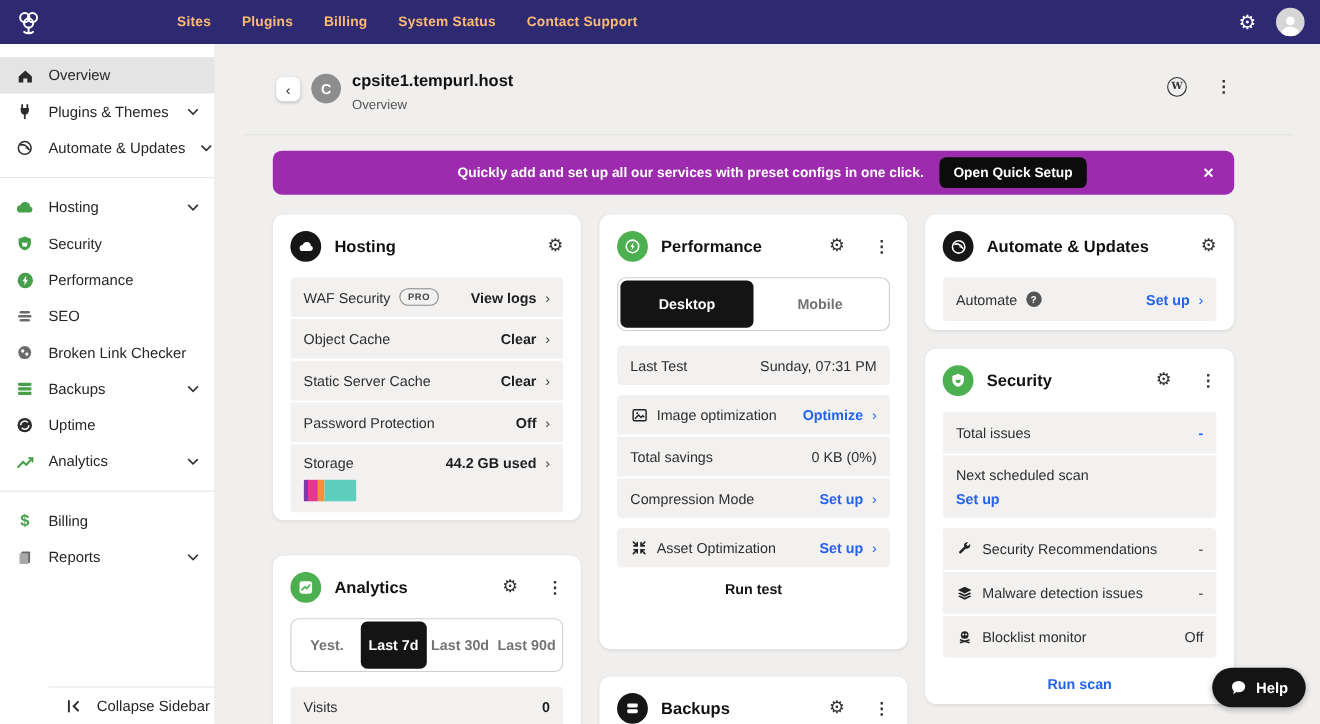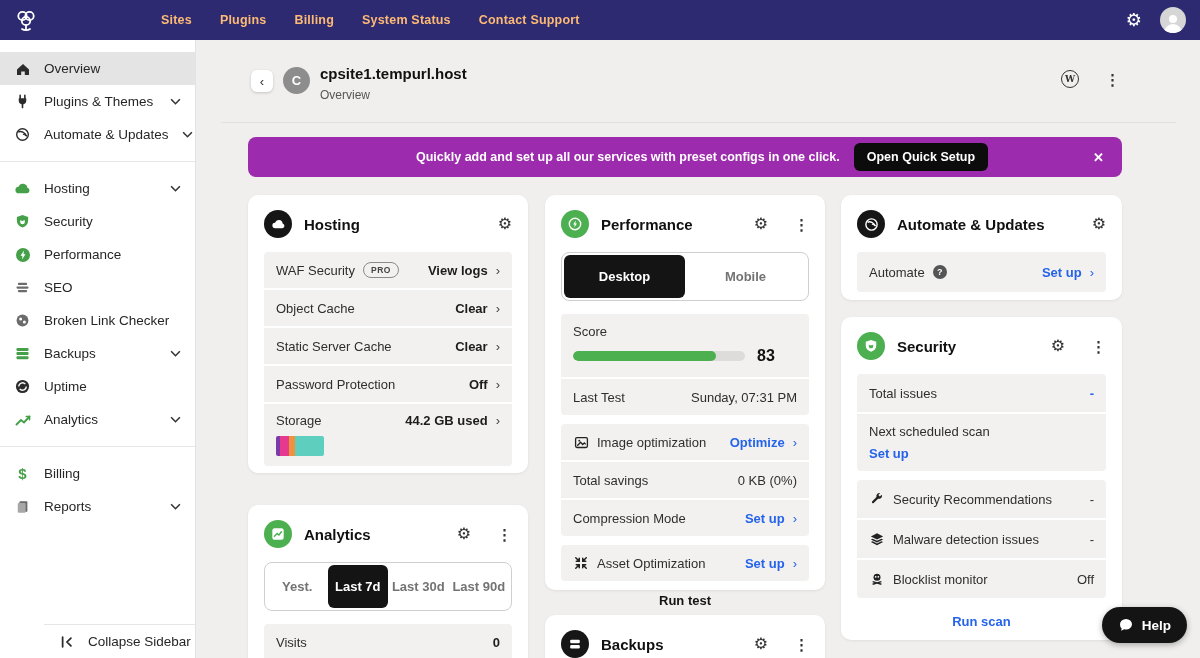--- a/index.html
+++ b/index.html
@@ -428,29 +428,20 @@
         </span>
       <span class="card-title">Performance</span>
       <span class="card-gear">⚙</span>
       <span class="card-kebab">⋮</span>
     </div>
     <div class="tabs">
       <span class="tab active">Desktop</span>
       <span class="tab">Mobile</span>
     </div>
     <div class="rows">
-      <div class="score-row">
-        <span class="row-label">Score</span>
-        <div class="score-bar-line">
-          <div class="track">
-            <div class="fill" style="width:83%;"></div>
-          </div>
-          <span class="score-num">83</span>
-        </div>
-      </div>
       <div class="row">
         <span class="row-label">Last Test</span>
         <span class="row-val" style="font-weight:500; color:#2e2e2e;">Sunday, 07:31 PM</span>
       </div>
     </div>
     <div class="rows" style="margin-top:9px;">
       <div class="row">
         <span class="row-label">
           <span class="row-icon">
             <svg width="15" height="15" viewBox="0 0 16 16" fill="none" stroke="#222" stroke-width="1.4">

